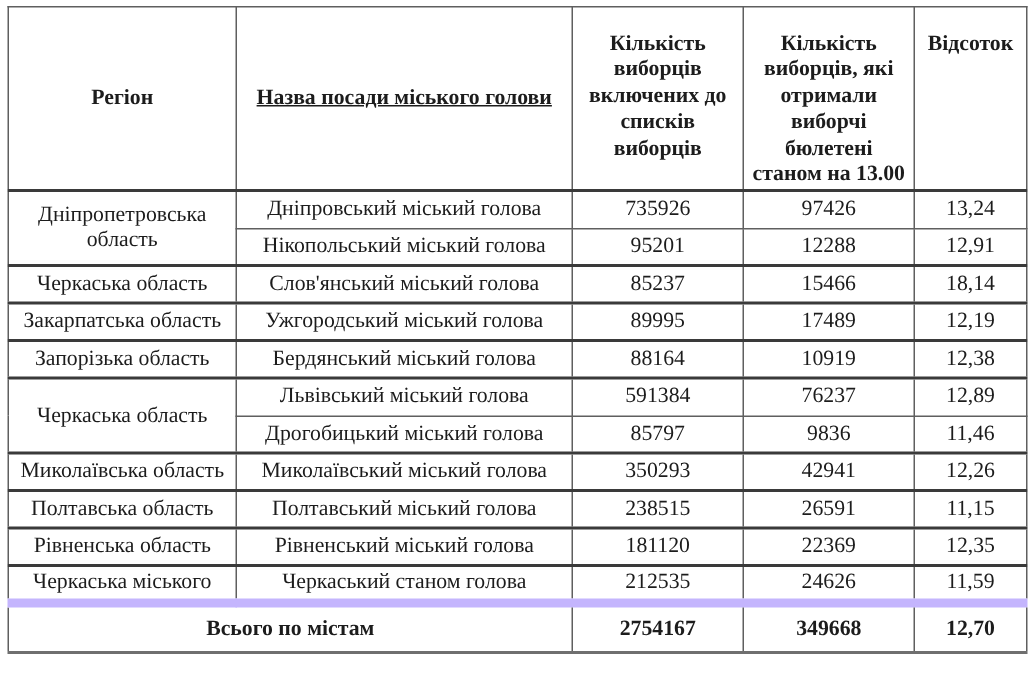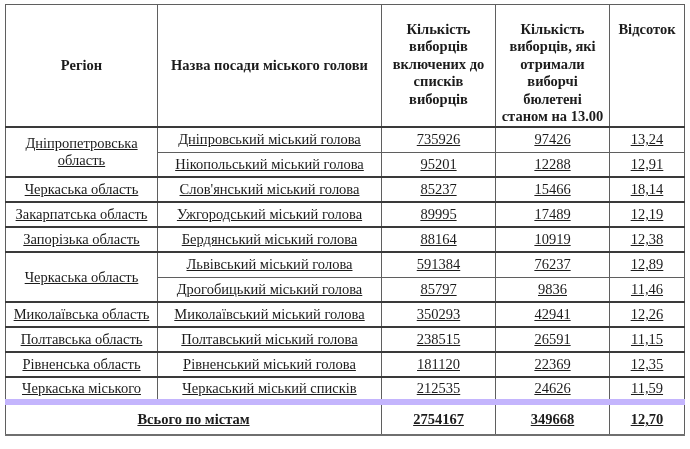--- a/index.html
+++ b/index.html
@@ -32,22 +32,22 @@
     text-align: center;
     vertical-align: middle;
     padding: 1px 3px;
     font-size: 14.5px;
     line-height: 1.2;
     overflow: hidden;
   }
   thead tr { height: 122px; }
   thead th { font-weight: bold; border-bottom: 2px solid #3a3a3a; }
   thead th.vtop { vertical-align: top; padding-top: 16px; }
-  .nowrap { white-space: nowrap; }
-  tbody tr { height: 25px; text-decoration: underline; }
+  .nowrap { white-space: nowrap; text-decoration: underline; }
+  tbody tr { height: 25px; }
   tr.group-top th,
   tr.group-top td { border-top: 2px solid #3a3a3a; }
   tr.total-row td {
     font-weight: bold;
     height: 27px;
     border-top: 6px solid #c4b5fd;
     border-bottom: 2px solid #6f6f6f;
   }
   col.c-region  { width: 152px; }
   col.c-pos     { width: 224px; }
@@ -140,21 +140,21 @@
       </tr>
       <tr class="group-top">
         <td>Рівненська область</td>
         <td>Рівненський міський голова</td>
         <td>181120</td>
         <td>22369</td>
         <td>12,35</td>
       </tr>
       <tr class="group-top">
         <td>Черкаська міського</td>
-        <td>Черкаський міський списків</td>
+        <td>Черкаський станом голова</td>
         <td>212535</td>
         <td>24626</td>
         <td>11,59</td>
       </tr>
       <tr class="total-row">
         <td colspan="2">Всього по містам</td>
         <td>2754167</td>
         <td>349668</td>
         <td>12,70</td>
       </tr>

